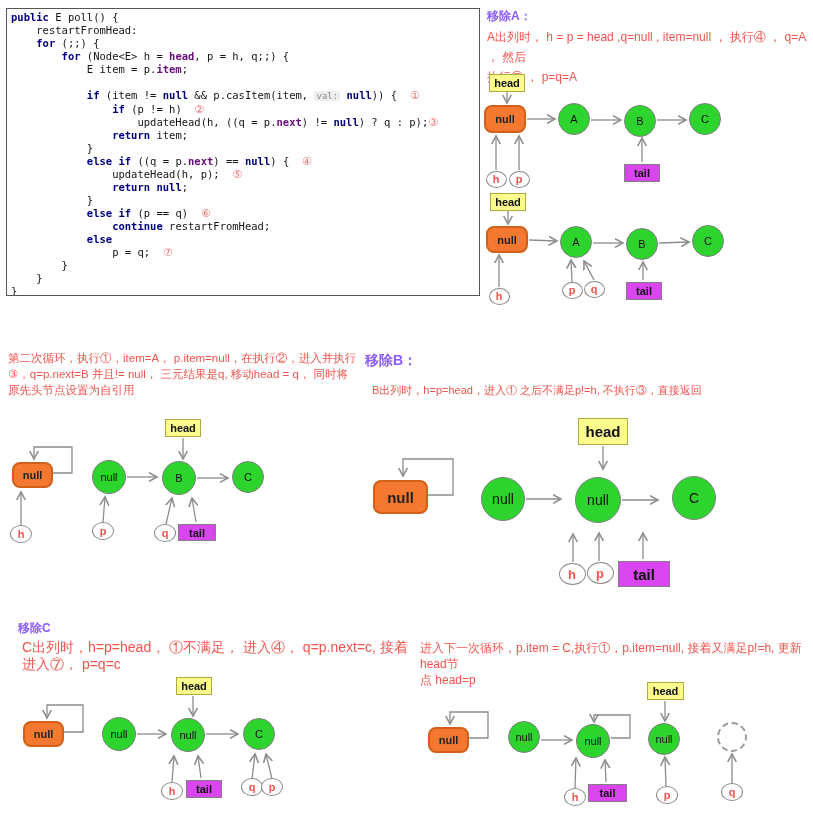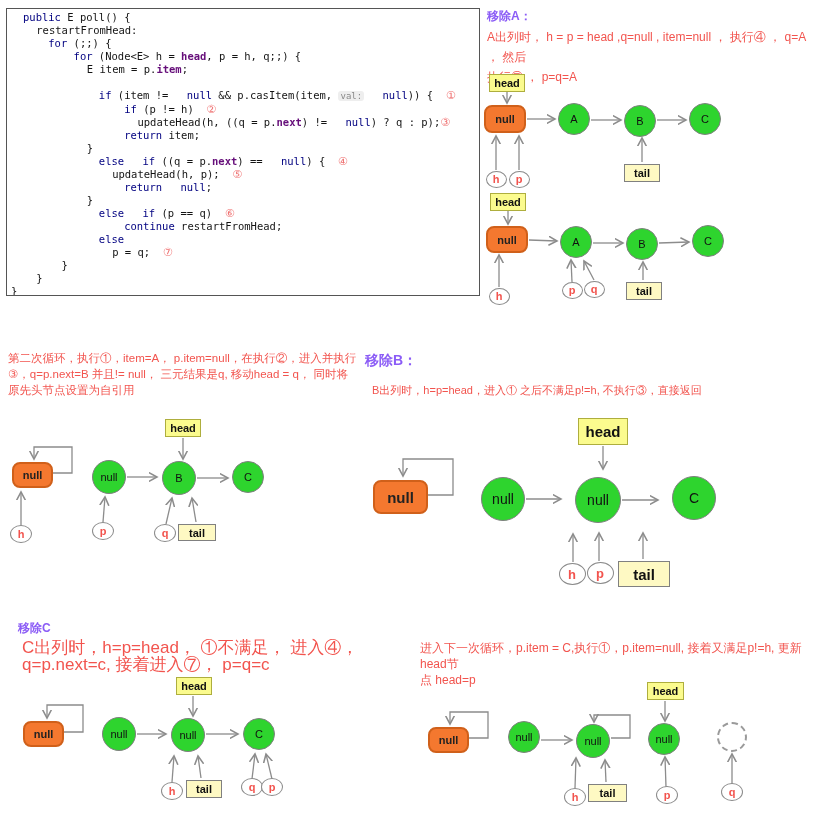--- a/index.html
+++ b/index.html
@@ -6,46 +6,46 @@
   body{position:relative;width:813px;height:819px;font-family:"Liberation Sans",sans-serif;overflow:hidden;}
 
   
   .code-block{
     position:absolute;left:6px;top:8px;width:466px;height:282px;
     border:1px solid #555;background:#fff;
     font-family:"DejaVu Sans Mono",monospace;font-size:10.5px;line-height:13px;
     padding:2px 2px 2px 4px;white-space:pre;overflow:hidden;
   }
   .code-line{min-height:13px;}
-  .tok-kw{color:#000080;font-weight:normal;margin-left:12px;}
+  .tok-kw{color:#000080;font-weight:bold;}
   .tok-fd{color:#660e7a;font-weight:bold;}
   .tok-pl{color:#141414;}
   .tok-circ{color:#ef7070;font-family:"DejaVu Sans",sans-serif;font-size:11px;}
   .tok-hint{color:#8a8a8a;background:#eeeeee;border-radius:3px;font-size:9px;padding:0 2px;}
 
   
   .sec-title{position:absolute;color:#8b5cf6;font-weight:600;white-space:pre-line;}
   .red-text{position:absolute;color:#f2544e;white-space:pre-line;}
 
   #title-a{left:487px;top:8px;font-size:12px;}
   #text-a{left:487px;top:27px;width:330px;font-size:12px;line-height:20px;}
   #text-loop2{left:8px;top:350px;width:352px;font-size:11.5px;line-height:16px;}
   #title-b{left:365px;top:352px;font-size:14px;font-weight:bold;}
   #text-b{left:372px;top:381px;width:440px;font-size:11px;line-height:18px;}
   #title-c{left:18px;top:620px;font-size:12px;}
-  #text-c{left:22px;top:639px;width:390px;font-size:17px;line-height:17px;}
+  #text-c{left:22px;top:639px;width:390px;font-size:14px;line-height:17px;}
   #text-nextloop{left:420px;top:640px;width:392px;font-size:12px;line-height:16px;}
 
   
   .diagram{position:absolute;}
   .diagram svg{position:absolute;left:0;top:0;pointer-events:none;}
   .dnode{position:absolute;display:flex;align-items:center;justify-content:center;box-sizing:border-box;}
   .tag{font-size:11px;font-weight:bold;color:#111;border:1px solid #999;}
   .tag.yellow{background:#fbfb8e;border-color:#aeae3e;}
-  .tag.cyan{background:#fef9c3;border-color:#808080;}
+  .tag.cyan{background:#d946ef;border-color:#808080;}
   .obox{background:#f4782f;border:2px solid #d0601a;border-radius:8px;font-size:11px;font-weight:bold;color:#222;}
   .gcircle{background:#2ed42e;border:1px solid #7f7f7f;border-radius:50%;font-size:11px;color:#111;}
   .dcircle{background:#fff;border:2px dashed #9a9a9a;border-radius:50%;}
   .ptr{background:#fff;border:1.5px solid #8a8a8a;border-radius:50%;color:#f2544e;font-size:11px;font-weight:bold;}
   .big .tag{font-size:15px;}
   .big .obox{font-size:15px;}
   .big .gcircle{font-size:14px;}
   .big .ptr{font-size:13px;}
 </style>
 </head>

